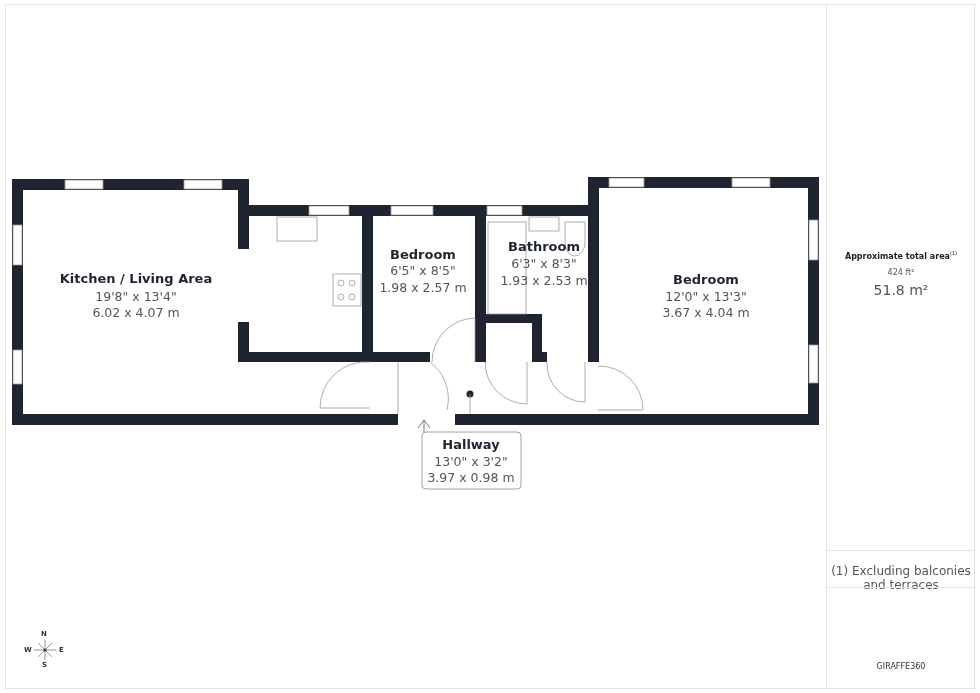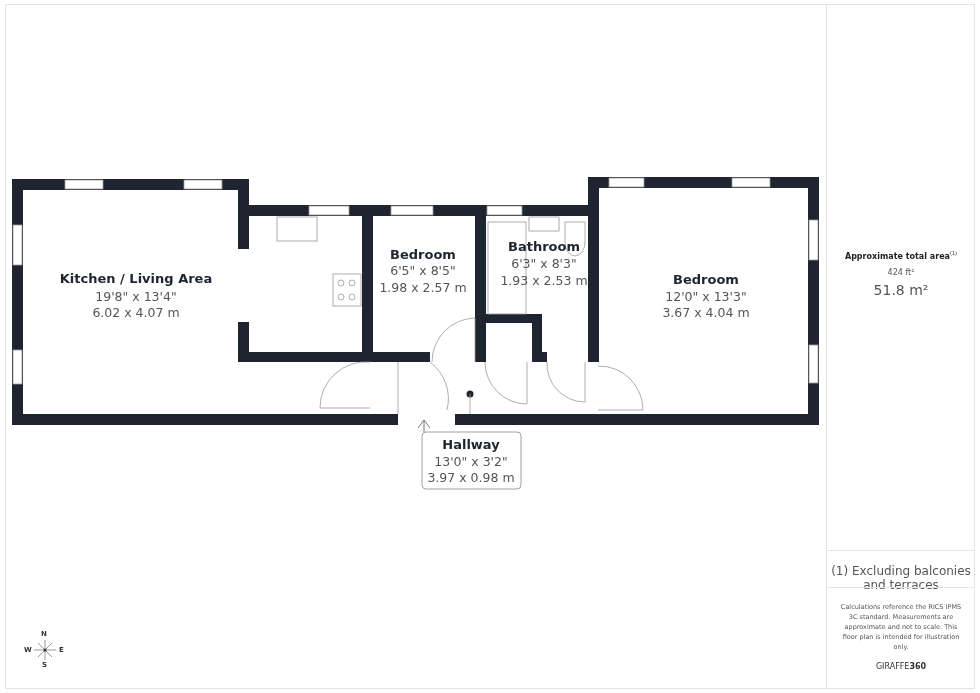--- a/index.html
+++ b/index.html
@@ -9,21 +9,21 @@
   .panel .sec{position:absolute;left:0;right:0;text-align:center;color:#555;}
   .area-title{top:246px;font-size:8px;font-weight:bold;color:#222 !important;}
   .area-title sup{font-size:5px;font-weight:normal;}
   .area-ft{top:264px;font-size:8px;}
   .area-m{top:278px;font-size:14px;}
   .div1{position:absolute;left:0;right:0;top:546px;border-top:1px solid #e4e4e4;}
   .div2{position:absolute;left:0;right:0;top:583px;border-top:1px solid #e4e4e4;}
   .note{top:560px;font-size:12px;}
   .disc{top:598px;font-size:6.5px;line-height:10px;padding:0 12px;}
   .brand{top:658px;font-size:8px;color:#333 !important;}
-  .brand b{font-weight:bold;}
+  .brand b{font-weight:normal;}
   svg{position:absolute;left:0;top:0;}
   .rname{font-family:"DejaVu Sans",sans-serif;font-weight:bold;font-size:13px;fill:#1e2530;}
   .rdim{font-family:"DejaVu Sans",sans-serif;font-size:12.5px;fill:#555;}
   .compass{position:absolute;left:24px;top:630px;width:44px;height:40px;font-size:7px;font-weight:bold;color:#333;}
 </style>
 </head>
 <body>
 
 <div class="frame"></div>
 
@@ -127,15 +127,14 @@
     </svg>
 </div>
 
 <div class="panel">
   <div class="sec area-title"><span>Approximate total area</span><sup>(1)</sup></div>
   <div class="sec area-ft">424 ft²</div>
   <div class="sec area-m">51.8 m²</div>
   <div class="div1"></div>
   <div class="sec note">(1) Excluding balconies and terraces</div>
   <div class="div2"></div>
-  <div class="sec disc">Calculations reference the RICS IPMS 3C standard. Measurements are approximate and not to scale. This floor plan is intended for illustration only.</div>
   <div class="sec brand"><span>GIRAFFE</span><b>360</b></div>
 </div>
 
 </body></html>

